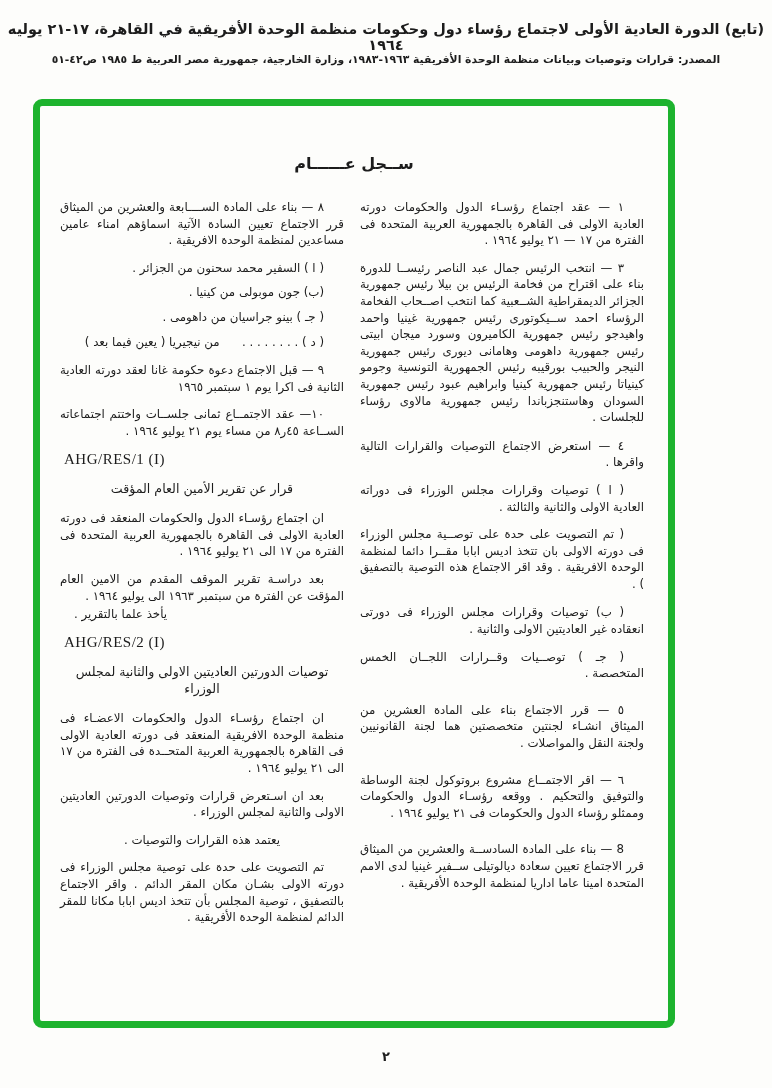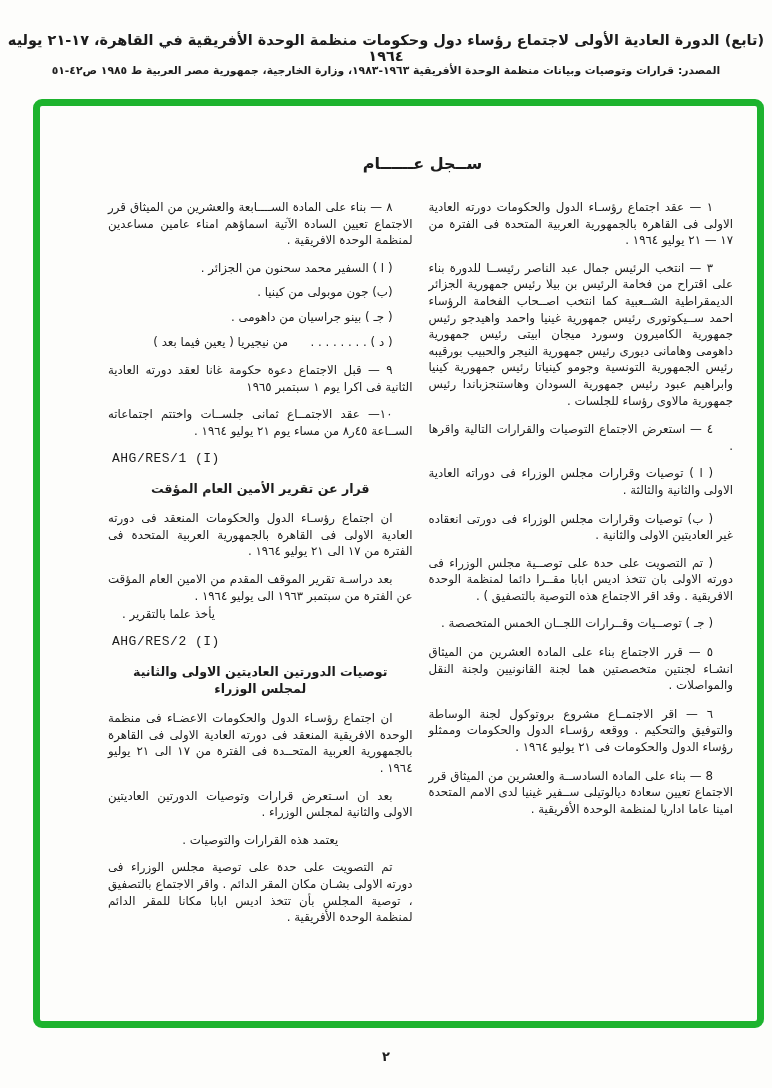--- a/index.html
+++ b/index.html
@@ -8,35 +8,34 @@
     width: 772px; height: 1088px;
     background: #fdfdfb;
     font-family: "DejaVu Sans", sans-serif;
     color: #1c1c1c;
     overflow: hidden;
   }
   .page { position: relative; width: 772px; height: 1088px; }
 
   
   .header {
-    position: absolute; top: 32px; left: 0; right: 0;
+    position: absolute; top: 21px; left: 0; right: 0;
     text-align: center; direction: rtl;
   }
   .header-line1 { font-size: 14.5px; font-weight: bold; letter-spacing: 0; }
   .header-line2 { font-size: 10.8px; font-weight: bold; }
 
   
   .frame {
     position: absolute; left: 33px; top: 99px;
-    width: 731px; height: 929px;
+    width: 642px; height: 929px;
     border: 7px solid #1db32e;
     border-radius: 9px;
     background: #fdfdfb;
     overflow: hidden;
-    padding-left: 48px;
   }
 
   .doc-title {
     margin-top: 48px;
     text-align: center;
     font-weight: bold;
     font-size: 16px;
     direction: rtl;
   }
 
@@ -50,30 +49,30 @@
     flex: 1 1 0;
     min-width: 0;
     direction: rtl;
     font-size: 11.8px;
     line-height: 16.6px;
     text-align: justify;
   }
   .p  { margin: 0 0 11px; text-indent: 20px; }
   .li { margin: 0 0 8px;  text-indent: 20px; text-align: right; }
   .mt-sm { margin-top: 12px; }
-  .mt-md { margin-top: 12px; }
+  .mt-md { margin-top: 20px; }
   .code {
     direction: ltr; text-align: left;
-    font-family: Liberation Mono, monospace;
-    font-size: 13px; letter-spacing: 0.5px;
+    font-family: Liberation Serif, serif;
+    font-size: 15px; letter-spacing: 0.5px;
     margin: 4px 0 13px; padding-left: 4px;
     text-indent: 0;
   }
   .sec-title {
-    font-weight: bold; text-align: center;
+    font-weight: normal; text-align: center;
     font-size: 12.6px; line-height: 17px;
     margin: 0 0 13px; text-indent: 0;
   }
   .sec-title-narrow { max-width: 255px; margin-left: auto; margin-right: auto; }
   .line-left   { margin: 0 12px 11px; text-align: left;   text-indent: 0; padding-left: 2px; }
   .line-center { margin: 0 0 11px; text-align: center; text-indent: 0; }
 
   .page-number {
     position: absolute; bottom: 24px; left: 0; right: 0;
     text-align: center; font-size: 13px; font-weight: bold;
@@ -92,22 +91,22 @@
   <div class="frame">
     <div class="doc-title">ســجل عــــــام</div>
 
     <div class="columns">
 
       <div class="col">
         <div class="p">١ — عقد اجتماع رؤسـاء الدول والحكومات دورته العادية الاولى فى القاهرة بالجمهورية العربية المتحدة فى الفترة من ١٧ — ٢١ يوليو ١٩٦٤ .</div>
         <div class="p">٣ — انتخب الرئيس جمال عبد الناصر رئيســا للدورة بناء على اقتراح من فخامة الرئيس بن بيلا رئيس جمهورية الجزائر الديمقراطية الشــعبية كما انتخب اصــحاب الفخامة الرؤساء احمد ســيكوتورى رئيس جمهورية غينيا واحمد واهيدجو رئيس جمهورية الكاميرون وسورد ميجان ابيتى رئيس جمهورية داهومى وهامانى ديورى رئيس جمهورية النيجر والحبيب بورقيبه رئيس الجمهورية التونسية وجومو كينياتا رئيس جمهورية كينيا وابراهيم عبود رئيس جمهورية السودان وهاستنجزباندا رئيس جمهورية مالاوى رؤساء للجلسات .</div>
         <div class="p mt-sm">٤ — استعرض الاجتماع التوصيات والقرارات التالية واقرها .</div>
         <div class="p">( ا ) توصيات وقرارات مجلس الوزراء فى دوراته العادية الاولى والثانية والثالثة .</div>
+        <div class="p">( تم التصويت على حدة على توصــية مجلس الوزراء فى دورته الاولى بان تتخذ اديس ابابا مقــرا دائما لمنظمة الوحدة الافريقية . وقد اقر الاجتماع هذه التوصية بالتصفيق ) .</div>
         <div class="p mt-sm">( ب) توصيات وقرارات مجلس الوزراء فى دورتى انعقاده غير العاديتين الاولى والثانية .</div>
-        <div class="p">( تم التصويت على حدة على توصــية مجلس الوزراء فى دورته الاولى بان تتخذ اديس ابابا مقــرا دائما لمنظمة الوحدة الافريقية . وقد اقر الاجتماع هذه التوصية بالتصفيق ) .</div>
         <div class="p">( جـ ) توصــيات وقــرارات اللجــان الخمس المتخصصة .</div>
         <div class="p mt-md">٥ — قرر الاجتماع بناء على المادة العشرين من الميثاق انشـاء لجنتين متخصصتين هما لجنة القانونيين ولجنة النقل والمواصلات .</div>
         <div class="p mt-md">٦ — اقر الاجتمــاع مشروع بروتوكول لجنة الوساطة والتوفيق والتحكيم . ووقعه رؤسـاء الدول والحكومات وممثلو رؤساء الدول والحكومات فى ٢١ يوليو ١٩٦٤ .</div>
         <div class="p mt-md">8 — بناء على المادة السادســة والعشرين من الميثاق قرر الاجتماع تعيين سعادة ديالوتيلى ســفير غينيا لدى الامم المتحدة امينا عاما اداريا لمنظمة الوحدة الأفريقية .</div>
       </div>
 
       <div class="col">
         <div class="p">٨ — بناء على المادة الســــابعة والعشرين من الميثاق قرر الاجتماع تعيين السادة الآتية اسماؤهم امناء عامين مساعدين لمنظمة الوحدة الافريقية .</div>
         <div class="li">( ا ) السفير محمد سحنون من الجزائر .</div>
         <div class="li">(ب) جون موبولى من كينيا .</div>

